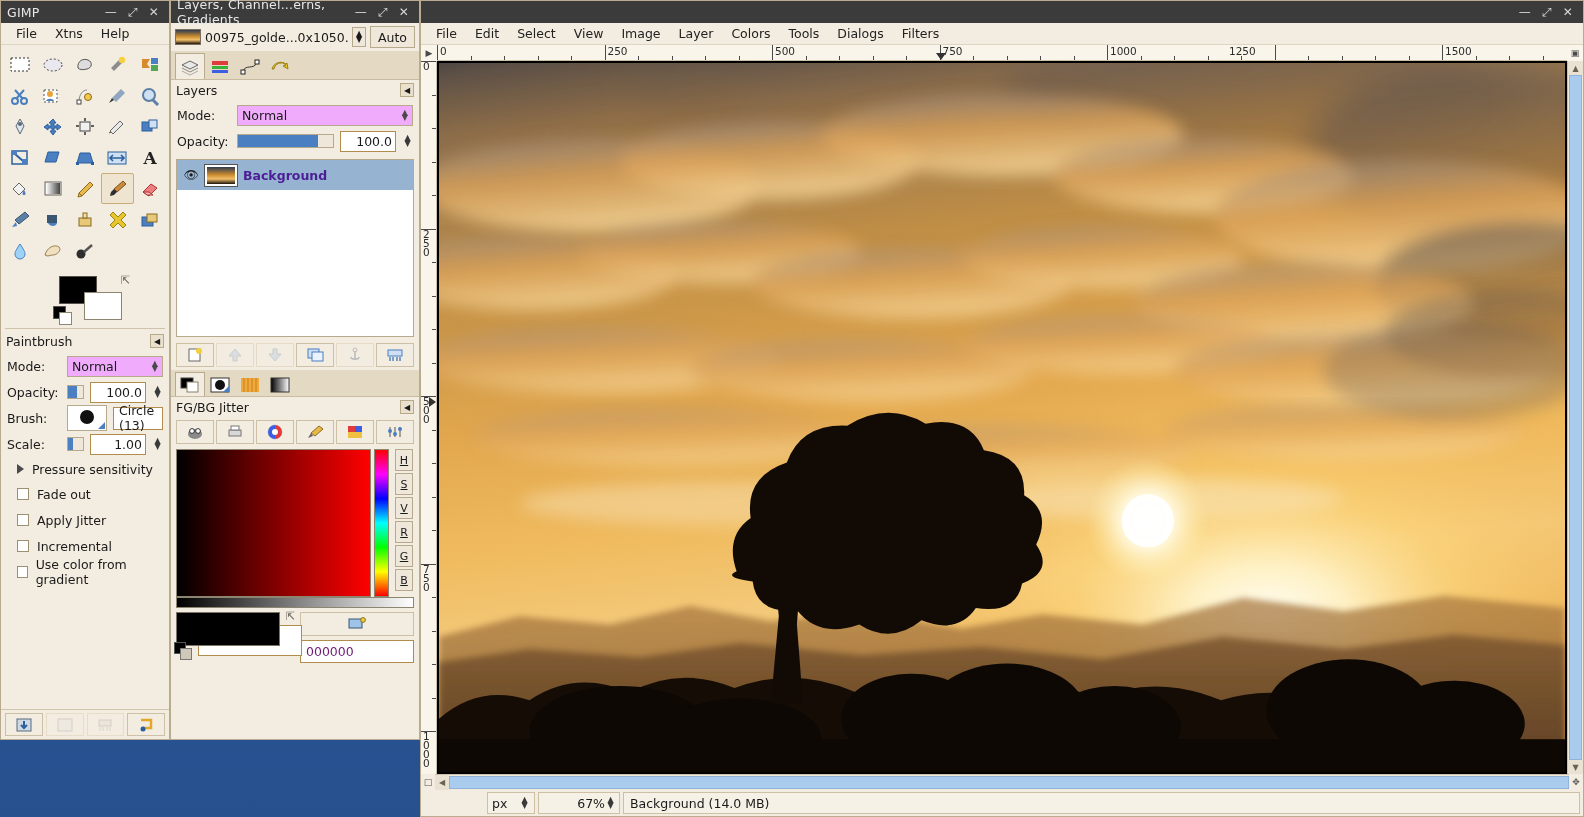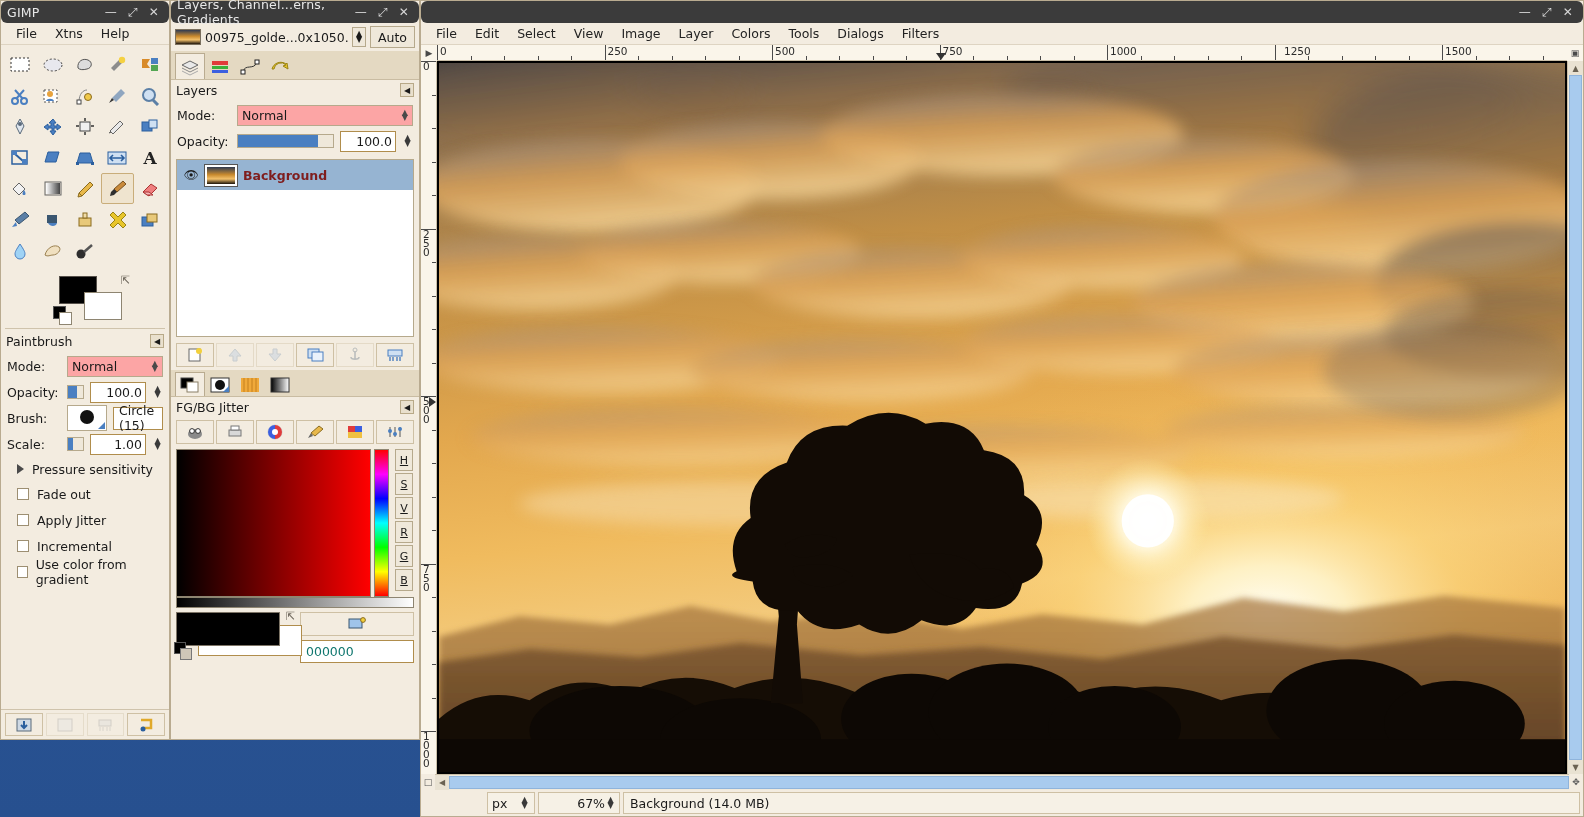--- a/index.html
+++ b/index.html
@@ -6,21 +6,21 @@
   html, body { width:1584px; height:817px; overflow:hidden; }
   body {
     font-family: "DejaVu Sans", sans-serif;
     font-size: 12px;
     background: linear-gradient(to bottom,#2d5a9e,#27508f);
     color:#1a1a1a;
   }
   .win-title {
     background:#3b3b3b; color:#e8e8e8; height:22px;
     display:flex; align-items:center; padding:0 6px;
-    font-size:12.5px; letter-spacing:.2px;border-radius:6px;
+    font-size:12.5px; letter-spacing:.2px;
   }
   .win-title .tbtns { margin-left:auto; display:flex; gap:11px; padding-right:4px; }
   .win-title .tb { color:#d8d8d8; font-size:12px; line-height:1; cursor:pointer; }
   .menubar { display:flex; align-items:center; height:22px; background:#f3ece0;
              padding-left:6px; border-bottom:1px solid #ded4c2; }
   .menubar .mi { padding:2px 9px; font-size:12.5px; color:#222; cursor:pointer; }
 
   
   #toolbox { position:absolute; left:0; top:0; width:170px; height:740px;
              background:#f3ece0; border:1px solid #b9ab90; display:flex; flex-direction:column; }
@@ -38,21 +38,21 @@
   .reset:after{ content:""; position:absolute; left:5px; top:5px; width:11px; height:11px; background:#fff; border:1px solid #8e8571;}
   .divline { height:1px; background:#cfc3ac; margin:2px 4px; }
 
   .panel-head { display:flex; align-items:center; height:20px; padding:0 5px; font-size:12.5px; }
   .panel-head .arrow-btn { margin-left:auto; width:14px; height:14px; border:1px solid #b8a988;
         background:#e9e0cd; display:flex; align-items:center; justify-content:center; font-size:8px; cursor:pointer; }
 
   .opt-rows { padding:2px 6px; }
   .row { display:flex; align-items:center; height:26px; gap:6px; }
   .row .lbl { width:54px; font-size:12.5px; }
-  .combo { flex:1; height:21px; background:#fca5a5; border:1px solid #b6a versus; }
+  .combo { flex:1; height:21px; background:#f0abfc; border:1px solid #b6a versus; }
   .combo { border:1px solid #b6a98c; display:flex; align-items:center; padding:0 4px;
            font-size:12.5px; cursor:pointer; }
   .combo .spin { margin-left:auto; display:flex; flex-direction:column; line-height:5px; font-size:8px; color:#4a4a4a; }
   .slider { flex:1; height:14px; border:1px solid #b6a98c; background:#efe8da; position:relative; }
   .slider .fill { position:absolute; left:0; top:0; bottom:0; background:#4a7fc1; }
   .numbox { width:56px; height:21px; border:1px solid #b08d4c; background:#fff;
             display:flex; align-items:center; justify-content:flex-end; padding-right:3px; font-size:12.5px; }
   .spinbtn { width:11px; display:flex; flex-direction:column; align-items:center; line-height:6px; font-size:8px; color:#3a3a3a; cursor:pointer;}
   .brushbox { width:40px; height:26px; border:1px solid #b6a98c; background:#fff; position:relative; cursor:pointer; }
   .brushbox .dot { position:absolute; left:50%; top:46%; transform:translate(-50%,-50%); width:14px;height:14px;border-radius:50%;background:#111; }
@@ -79,21 +79,21 @@
         display:flex; align-items:center; font-size:12.5px; cursor:pointer; }
   .dock-tabs { display:flex; padding:2px 2px 0 4px; border-bottom:1px solid #c9bca2; background:#e4d9c2;}
   .dtab { width:30px; height:26px; display:flex; align-items:center; justify-content:center;
           border:1px solid transparent; border-bottom:none; cursor:pointer; }
   .dtab.active { background:#f3ece0; border-color:#b9ab90; }
   .layers-list { flex:0 0 auto; height:178px; margin:3px 5px; border:1px solid #b6a98c; background:#fff; overflow:hidden; }
   .layer-row { display:flex; align-items:center; gap:6px; height:30px; padding:0 6px; background:#96b4d2; }
   .layer-row .eye { width:16px; text-align:center; font-size:12px; cursor:pointer; }
   .layer-row .lthumb { width:32px; height:21px; border:2px solid #fff; outline:1px solid #555;
       background:linear-gradient(to bottom,#2f3b52 0%,#c98a2e 45%,#f2c06a 70%,#1a1209 100%); }
-  .layer-row .lname { color:#7f1d1d; font-size:12.5px; font-weight:bold; }
+  .layer-row .lname { color:#4c1d95; font-size:12.5px; font-weight:bold; }
   .layer-btns { display:flex; gap:2px; padding:3px 5px; }
   .lbtn { flex:1; height:24px; border:1px solid #cec0a4; background:#f3ece0;
           display:flex; align-items:center; justify-content:center; cursor:pointer; }
   .lbtn.dis { opacity:.4; }
   .mini-tabs { display:flex; padding:2px 2px 0 4px; border-bottom:1px solid #c9bca2; background:#e4d9c2; }
   .mtab { width:30px; height:24px; display:flex; align-items:center; justify-content:center;
           border:1px solid transparent; border-bottom:none; cursor:pointer; }
   .mtab.active { background:#f3ece0; border-color:#b9ab90; }
   .color-area { display:flex; padding:2px 5px 0 5px; gap:3px; }
   .sv-box { width:195px; height:148px; border:1px solid #8e8571; position:relative;
@@ -108,21 +108,21 @@
   .chan u { text-decoration:underline; }
   .hexrow { display:flex; gap:6px; padding:4px 5px; align-items:flex-start; }
   .prev-wrap { width:118px; height:44px; position:relative; }
   .prev-fg { position:absolute; left:0; top:0; width:104px; height:34px; background:#000; border:1px solid #7d7466; }
   .prev-bg { position:absolute; left:22px; top:13px; width:104px; height:31px; background:#fff; border:1px solid #b08d4c; }
   .prev-swap { position:absolute; left:110px; top:-2px; font-size:11px; color:#6b6459; }
   .prev-reset { position:absolute; left:-2px; top:30px; width:12px;height:12px; background:#000; border:1px solid #555;}
   .prev-reset:after{content:"";position:absolute;left:5px;top:5px;width:10px;height:10px;background:#cfc7b8;border:1px solid #777;}
   .hexcol { flex:1; display:flex; flex-direction:column; gap:4px; }
   .hex-tool { height:24px; border:1px solid #cec0a4; background:#f3ece0; display:flex; align-items:center; justify-content:center;}
-  .hexfield { height:23px; border:1px solid #b08d4c; background:#fff; display:flex; align-items:center; padding:0 5px; font-size:12.5px; color:#0f766e;}
+  .hexfield { height:23px; border:1px solid #b08d4c; background:#fff; display:flex; align-items:center; padding:0 5px; font-size:12.5px; color:#701a75;}
   .grad-strip { height:11px; margin:0 5px; border:1px solid #8e8571; background:linear-gradient(to right,#000,#fff); }
 
   
   #imgwin { position:absolute; left:420px; top:0; width:1164px; height:817px;
             background:#f3ece0; border:1px solid #b9ab90; display:flex; flex-direction:column; }
   .ruler-h { height:16px; background:#faf5ea; border-bottom:1px solid #cabfa8; position:relative; overflow:hidden; }
   .ruler-h .tk { position:absolute; bottom:0; width:1px; height:4px; background:#4a4a4a; }
   .ruler-h .tk.maj { height:16px; }
   .ruler-h .lb { position:absolute; top:0px; font-size:10.5px; color:#2b2b2b; padding-left:3px; }
   .ruler-v { width:16px; background:#faf5ea; border-right:1px solid #cabfa8; position:relative; overflow:hidden; }
@@ -416,21 +416,21 @@
           <span>▲</span>
           <span>▼</span>
         </span>
     </div>
     <div class="row">
       <span class="lbl">Brush:</span>
       <span class="brushbox">
           <span class="dot"></span>
           <span class="corner"></span>
         </span>
-      <span class="txtbox">Circle (15)</span>
+      <span class="txtbox">Circle (13)</span>
     </div>
     <div class="row">
       <span class="lbl">Scale:</span>
       <span class="slider">
           <span class="fill" style="width:30%"></span>
         </span>
       <span class="numbox">1.00</span>
       <span class="spinbtn">
           <span>▲</span>
           <span>▼</span>
@@ -787,21 +787,21 @@
         <div class="tk" style="left: 569.5px;"></div>
         <div class="tk" style="left: 603px;"></div>
         <div class="tk" style="left: 636.5px;"></div>
         <div class="tk maj" style="left: 670px;"></div>
         <div class="lb" style="left: 670px;">1000</div>
         <div class="tk" style="left: 703.5px;"></div>
         <div class="tk" style="left: 737px;"></div>
         <div class="tk" style="left: 770.5px;"></div>
         <div class="tk" style="left: 804px;"></div>
         <div class="tk maj" style="left: 837.5px;"></div>
-        <div class="lb" style="left: 844px;">1250</div>
+        <div class="lb" style="left: 789px;">1250</div>
         <div class="tk" style="left: 871px;"></div>
         <div class="tk" style="left: 904.5px;"></div>
         <div class="tk" style="left: 938px;"></div>
         <div class="tk" style="left: 971.5px;"></div>
         <div class="tk maj" style="left: 1005px;"></div>
         <div class="lb" style="left: 1005px;">1500</div>
         <div class="tk" style="left: 1038.5px;"></div>
         <div class="tk" style="left: 1072px;"></div>
         <div class="tk" style="left: 1105.5px;"></div>
         <div style="position: absolute; bottom: 0px; left: 498.5px; width: 0px; height: 0px; border-left: 5px solid transparent; border-right: 5px solid transparent; border-top: 7px solid rgb(51, 51, 51);"></div>

